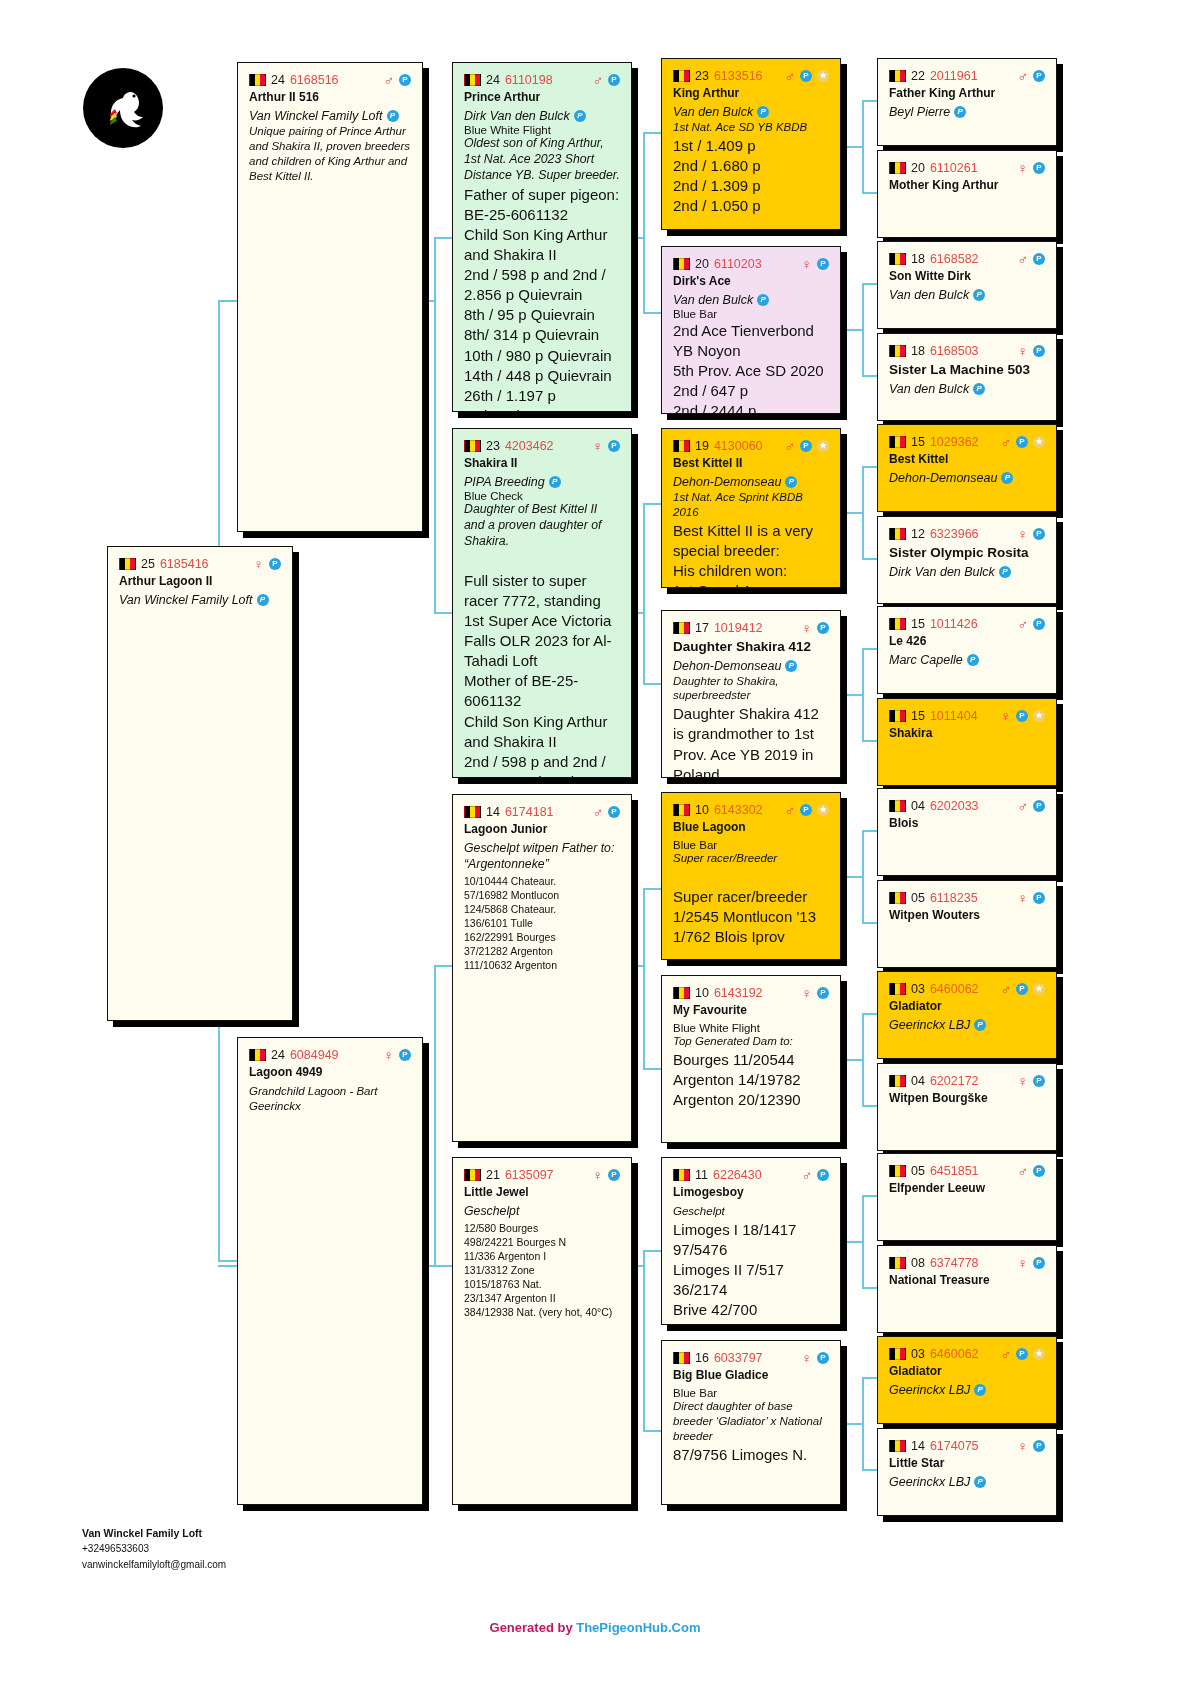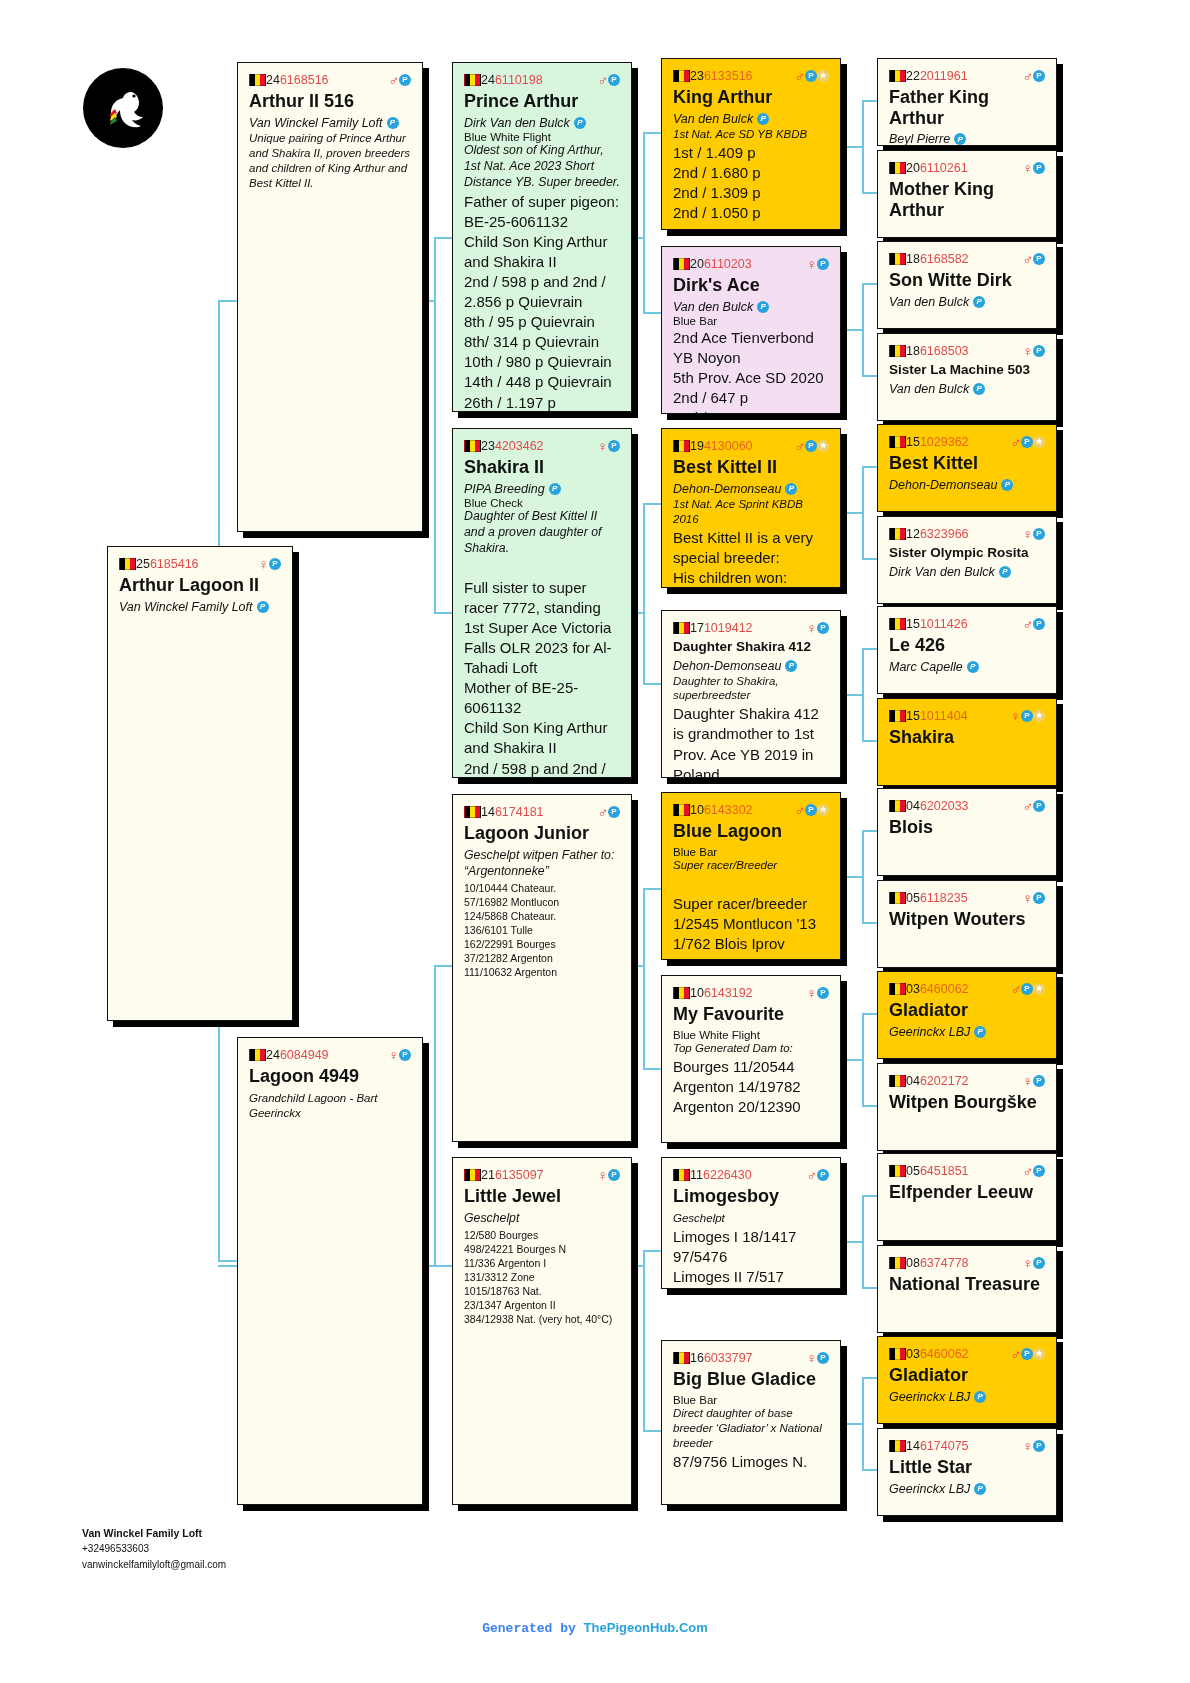--- a/index.html
+++ b/index.html
@@ -45,20 +45,21 @@
     overflow: hidden;
   }
   .card.cream  { background:#fdfcee; }
   .card.green  { background:#d8f5dd; }
   .card.gold   { background:#ffcc00; }
   .card.pink   { background:#f3dff1; }
 
   .row1 {
     display: flex;
     align-items: center;
+    gap: 5px;
     height: 15px;
     margin-bottom: 4px;
     justify-content: space-between;
   }
   .flag {
     width: 17px; height: 12px;
     display: inline-block;
     background: linear-gradient(to right, #000 0 33.3%, #FFE000 33.3% 66.6%, #E8112D 66.6% 100%);
     flex: 0 0 auto;
     border: .5px solid rgba(0,0,0,.25);
@@ -74,21 +75,21 @@
   .badge {
     width: 12px; height: 12px; border-radius: 50%;
     display: inline-flex; align-items: center; justify-content: center;
     font-size: 8px; color: #fff; font-weight: bold;
     flex: 0 0 auto;
   }
   .badge.blue { background: #29a3dd; }
   .badge.pale { background: #f0cf6a; color: #fff; }
 
   .nm {
-    font-size: 18px;
+    font-size: 12px;
     font-weight: bold;
     color: #111;
     margin: 3px 0 4px 0;
     line-height: 1.15;
   }
   .nm.sm { font-size: 13.5px; }
   .brd {
     font-size: 12.5px;
     font-style: italic;
     color: #111;
@@ -117,21 +118,21 @@
     width: 170px;
   }
   .contact .ctitle { font-weight: bold; font-size: 10.5px; }
   .genline {
     position: absolute;
     left: 0; right: 0; top: 1620px;
     text-align: center;
     font-size: 13px;
     font-weight: bold;
   }
-  .gen-a { color: #3b82f6; font-family: Liberation Mono, monospace; }
+  .gen-a { color: #be185d; }
   .gen-b { color: #29a3dd; }
 </style>
 </head>
 <body>
 
 <div id="page">
 
   <div class="logo">
     <svg width="60" height="60" viewBox="0 0 60 60" aria-hidden="true">
       <path d="M38 14c-4 0-7 2.5-8 6-5 1-9 4-11 9-2 5-1 11 2 15 1-5 3-9 6-12 0 6 2 11 6 14 5 4 11 4 15 2-4-1-7-3-9-6 4 1 8 0 11-3-4 0-7-2-9-5 3-2 5-5 5-9 0-6-4-11-8-11z" fill="#ffffff"></path>
@@ -476,21 +477,21 @@
     </div>
     <div class="nm">My Favourite</div>
     <div class="clr">Blue White Flight</div>
     <div class="ital">Top Generated
 Dam to:</div>
     <div class="res">Bourges 11/20544
 Argenton 14/19782
 Argenton 20/12390</div>
   </div>
 
-  <div class="card cream" style="left:661px; top:1157px; width:180px; height:132px;">
+  <div class="card cream" style="left:661px; top:1157px; width:180px; height:168px;">
     <div class="row1">
       <span class="flag"></span>
       <span class="yr">11</span>
       <span class="rng">6226430</span>
       <span class="spacer"></span>
       <span class="sex m">♂</span>
       <span class="badge blue">P</span>
     </div>
     <div class="nm">Limogesboy</div>
     <div class="ital">Geschelpt</div>

